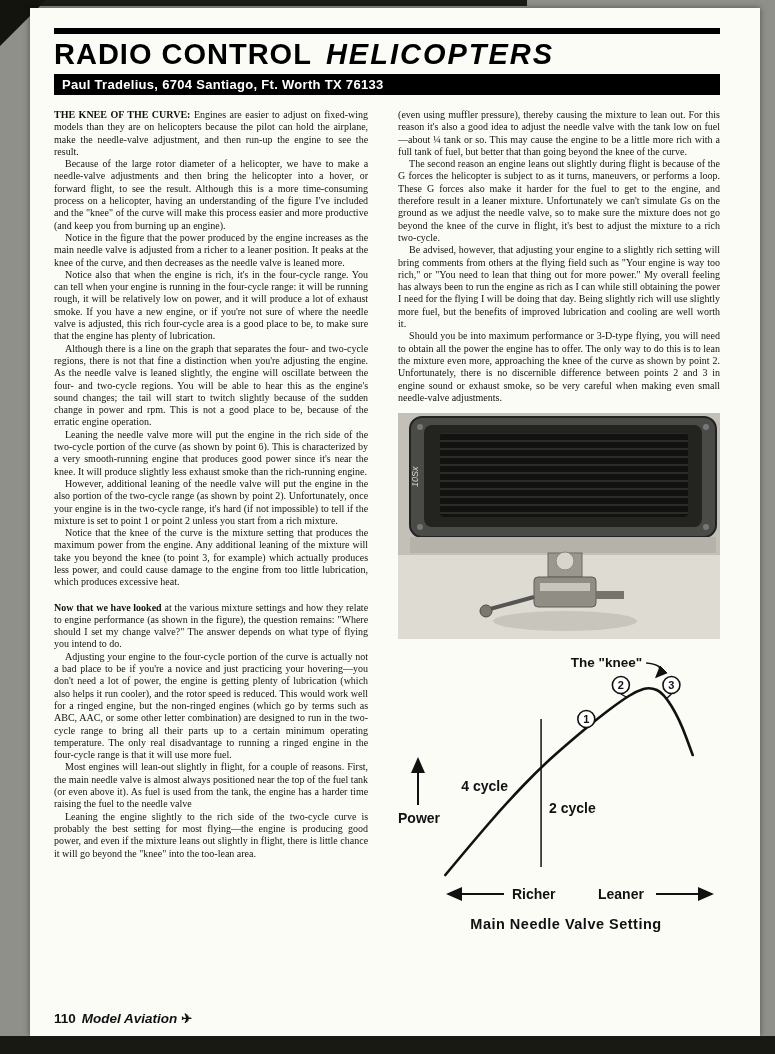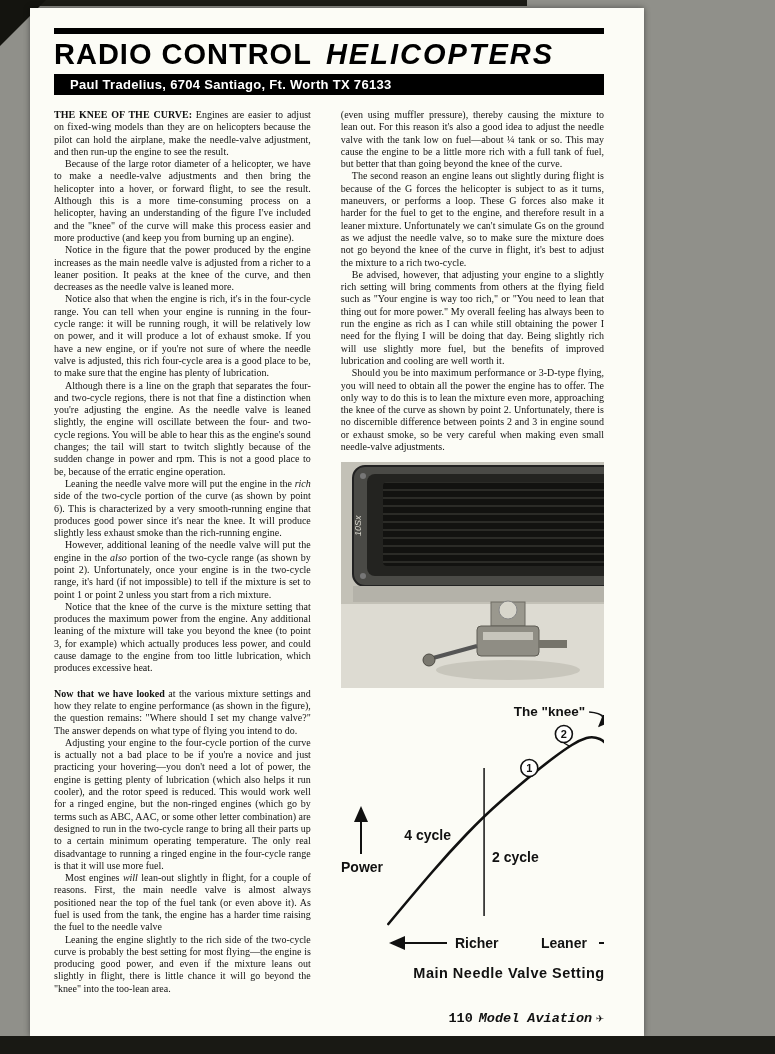--- a/index.html
+++ b/index.html
@@ -10,66 +10,66 @@
     font-family:"Liberation Serif", serif;
     color:#111;
   }
   
   .scan-top { position:absolute; top:0; left:0; width:68%; height:6px; background:#1c1c16; }
   .scan-wedge { position:absolute; top:0; left:0; width:46px; height:46px; background:#14140f;
                 clip-path:polygon(0 0,100% 0,0 100%); }
   .scan-bottom { position:absolute; bottom:0; left:0; width:100%; height:18px; background:#191914; }
   
   .page {
-    position:absolute; left:30px; top:8px; width:614px; height:1028px;
+    position:absolute; left:30px; top:8px; width:730px; height:1028px;
     background:#fcfcf6; padding:20px 40px 0 24px;
     box-shadow:0 0 6px rgba(0,0,0,.45);
   }
   
   .rule-thick { height:6px; background:#000; margin-bottom:3px; }
   h1 {
     font-family:"Liberation Sans", sans-serif; font-size:29px; font-weight:bold;
     letter-spacing:1px; color:#000; line-height:34px; white-space:nowrap;
   }
   h1 em { font-style:italic; margin-left:14px; letter-spacing:2px; }
   .byline-bar {
     background:#000; color:#fff; font-family:"Liberation Sans", sans-serif;
-    font-weight:bold; font-size:13px; padding:3px 16px; margin-top:3px; margin-bottom:14px;
+    font-weight:bold; font-size:13px; padding:3px 8px; margin-top:3px; margin-bottom:14px;
     letter-spacing:.3px;
   }
   
   .cols { display:flex; gap:30px; height:906px; overflow:hidden; }
   .col { width:322px; overflow:hidden; }
   .col.right { width:330px; }
   .col p {
     font-size:10px; line-height:12.3px; text-align:justify; text-indent:11px;
   }
   .col p.ni { text-indent:0; }
   .col p.sec { margin-top:13px; }
   .rb { font-weight:bold; }
-  .ri { font-style:italic; }
+  .ri { }
   
   figure { margin-top:9px; }
   figure svg { display:block; width:330px; height:226px; }
   figcaption, .caption {
     margin-top:6px; font-family:"Liberation Sans", sans-serif; font-weight:bold;
     font-size:10.5px; line-height:13px; color:#111;
   }
   
   .chartbox { margin-top:8px; }
   .chartbox svg { display:block; width:330px; height:292px; }
   .clab  { font:bold 14px "Liberation Sans", sans-serif; fill:#111; }
   .cnum  { font:bold 11px "Liberation Sans", sans-serif; fill:#111; }
   .cklab { font:bold 13.5px "Liberation Sans", sans-serif; fill:#111; }
   .cxlab { font:bold 14.5px "Liberation Sans", sans-serif; fill:#111; letter-spacing:.5px; }
   .plab  { font:italic 9px "Liberation Sans", sans-serif; fill:#d6d4ca; }
   
   footer {
     position:absolute; left:24px; bottom:10px; right:40px;
-    font-family:Liberation Mono, monospace; font-size:13.5px; font-weight:bold;text-align:right;
+    font-family:Liberation Sans, sans-serif; font-size:13.5px; font-weight:bold;
   }
   footer .pgnum { margin-right:6px; }
   footer .mag { font-style:italic; }
   footer .plane { font-style:normal; margin-left:4px; font-size:13px; }
 </style>
 </head>
 <body>
 
 <div class="scan-top"></div>
 <div class="scan-wedge"></div>

